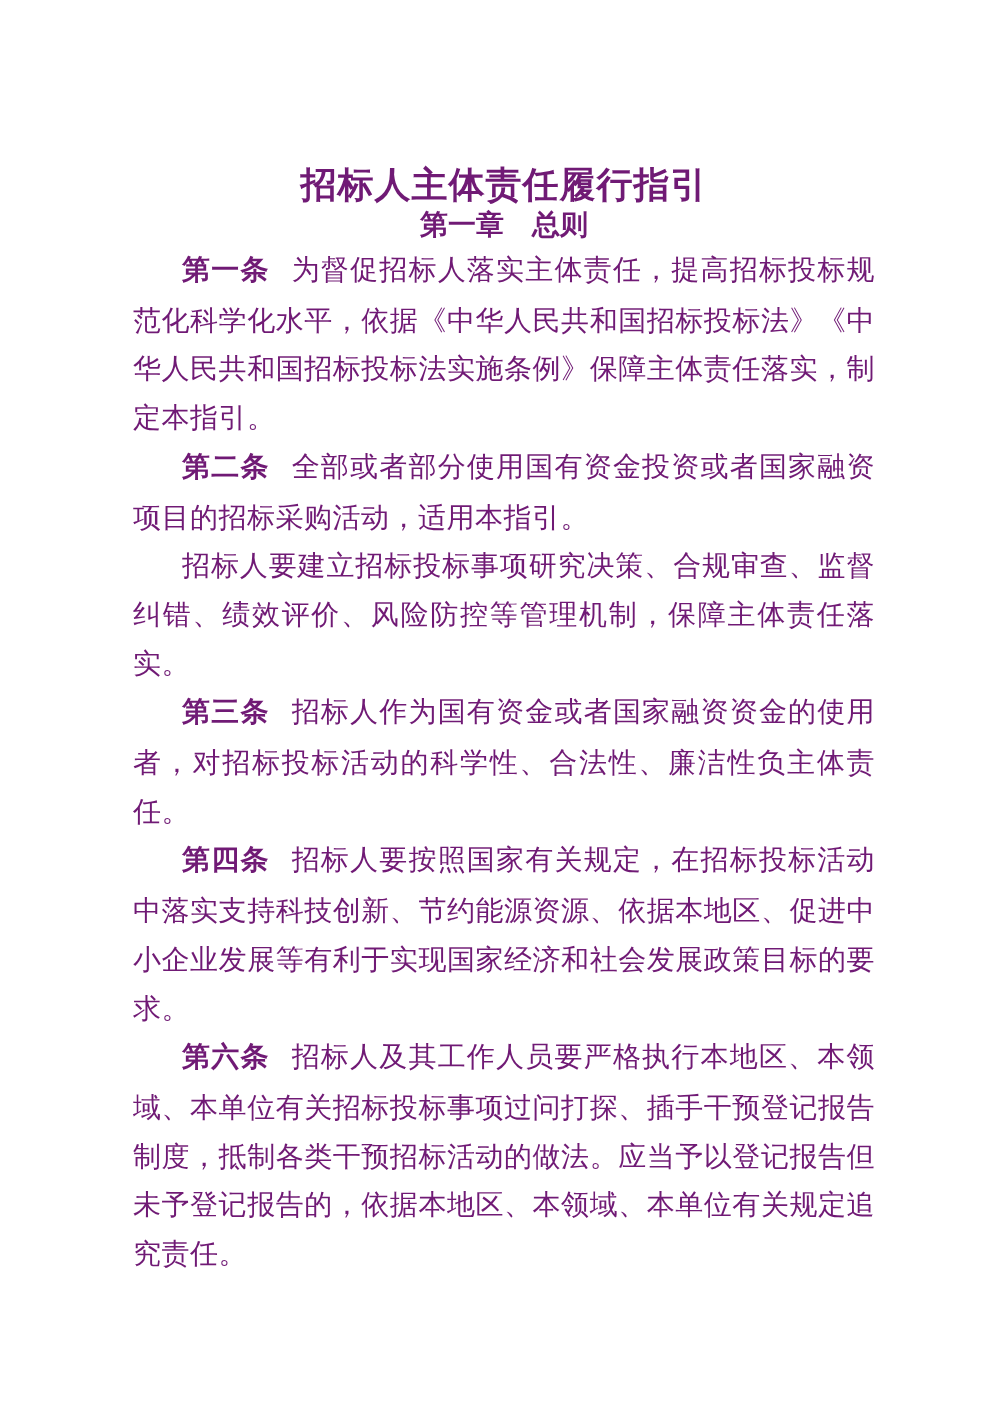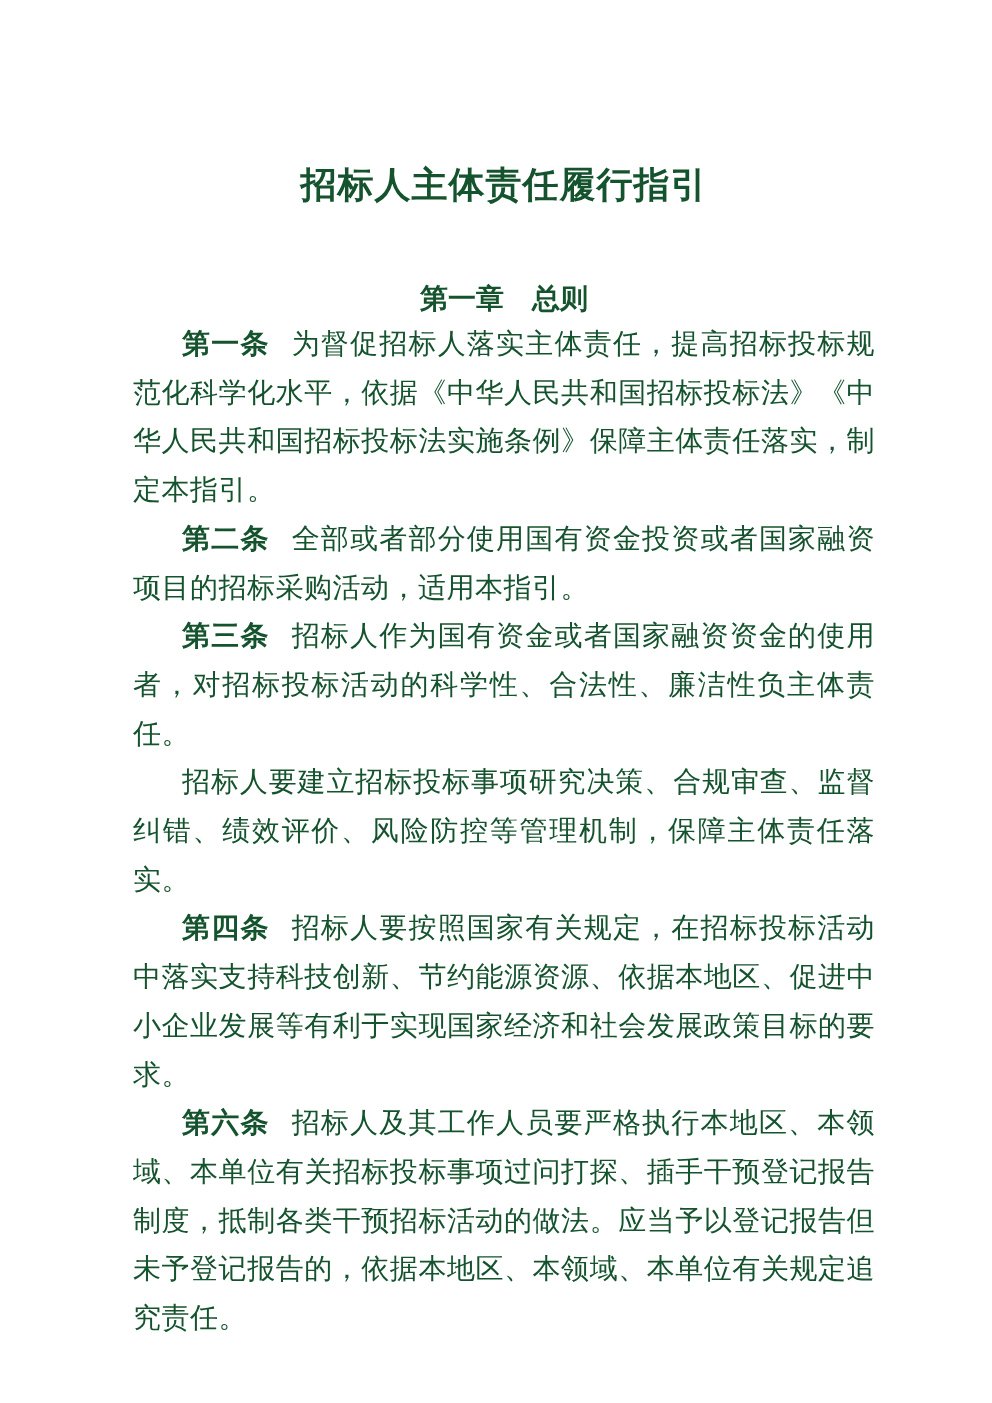--- a/index.html
+++ b/index.html
@@ -5,59 +5,58 @@
   html, body {
     margin: 0;
     padding: 0;
     background: #ffffff;
   }
   .page {
     position: relative;
     width: 972px;
     height: 1403px;
     background: #ffffff;
-    color: #14532d;
+    color: #701a75;
     font-family: "Liberation Serif", serif;
     overflow: hidden;
   }
   .content {
     margin-left: 133px;
     width: 742px;
   }
   .doc-title {
     padding-top: 162px;
     font-size: 36px;
     line-height: 46px;
     font-weight: 900;
     letter-spacing: 1px;
     text-align: center;
     font-family: "Liberation Serif", serif;
   }
   .chapter-heading {
-    margin-top: 74px;
     font-size: 28px;
     line-height: 34px;
     font-weight: 700;
     text-align: center;
     font-family: "Liberation Sans", sans-serif;
   }
   .body-text {
     margin-top: 4px;
     font-size: 28px;
     line-height: 48.7px;
     letter-spacing: 0.5px;
     text-align: justify;
   }
   .para {
     margin: 0;
     padding: 0;
     text-indent: 49px;
   }
   .para .article-label {
-    font-family: Liberation Sans, sans-serif;
+    font-family: Liberation Mono, monospace;
     font-weight: 700;
     margin-right: 22px;
     margin-top: 21px;
   }
   .para .article-label:empty {
     display: none;
     margin: 0;
   }
 </style>
 </head>
@@ -74,25 +73,25 @@
 
       <p class="para">
         <span class="article-label">第一条</span><span>为督促招标人落实主体责任，提高招标投标规范化科学化水平，依据《中华人民共和国招标投标法》《中华人民共和国招标投标法实施条例》保障主体责任落实，制定本指引。</span>
       </p>
 
       <p class="para">
         <span class="article-label">第二条</span><span>全部或者部分使用国有资金投资或者国家融资项目的招标采购活动，适用本指引。</span>
       </p>
 
       <p class="para">
-        <span class="article-label">第三条</span><span>招标人作为国有资金或者国家融资资金的使用者，对招标投标活动的科学性、合法性、廉洁性负主体责任。</span>
+        <span>招标人要建立招标投标事项研究决策、合规审查、监督纠错、绩效评价、风险防控等管理机制，保障主体责任落实。</span>
       </p>
 
       <p class="para">
-        <span>招标人要建立招标投标事项研究决策、合规审查、监督纠错、绩效评价、风险防控等管理机制，保障主体责任落实。</span>
+        <span class="article-label">第三条</span><span>招标人作为国有资金或者国家融资资金的使用者，对招标投标活动的科学性、合法性、廉洁性负主体责任。</span>
       </p>
 
       <p class="para">
         <span class="article-label">第四条</span><span>招标人要按照国家有关规定，在招标投标活动中落实支持科技创新、节约能源资源、依据本地区、促进中小企业发展等有利于实现国家经济和社会发展政策目标的要求。</span>
       </p>
 
 
       <p class="para">
         <span class="article-label">第六条</span><span>招标人及其工作人员要严格执行本地区、本领域、本单位有关招标投标事项过问打探、插手干预登记报告制度，抵制各类干预招标活动的做法。应当予以登记报告但未予登记报告的，依据本地区、本领域、本单位有关规定追究责任。</span>
       </p>

